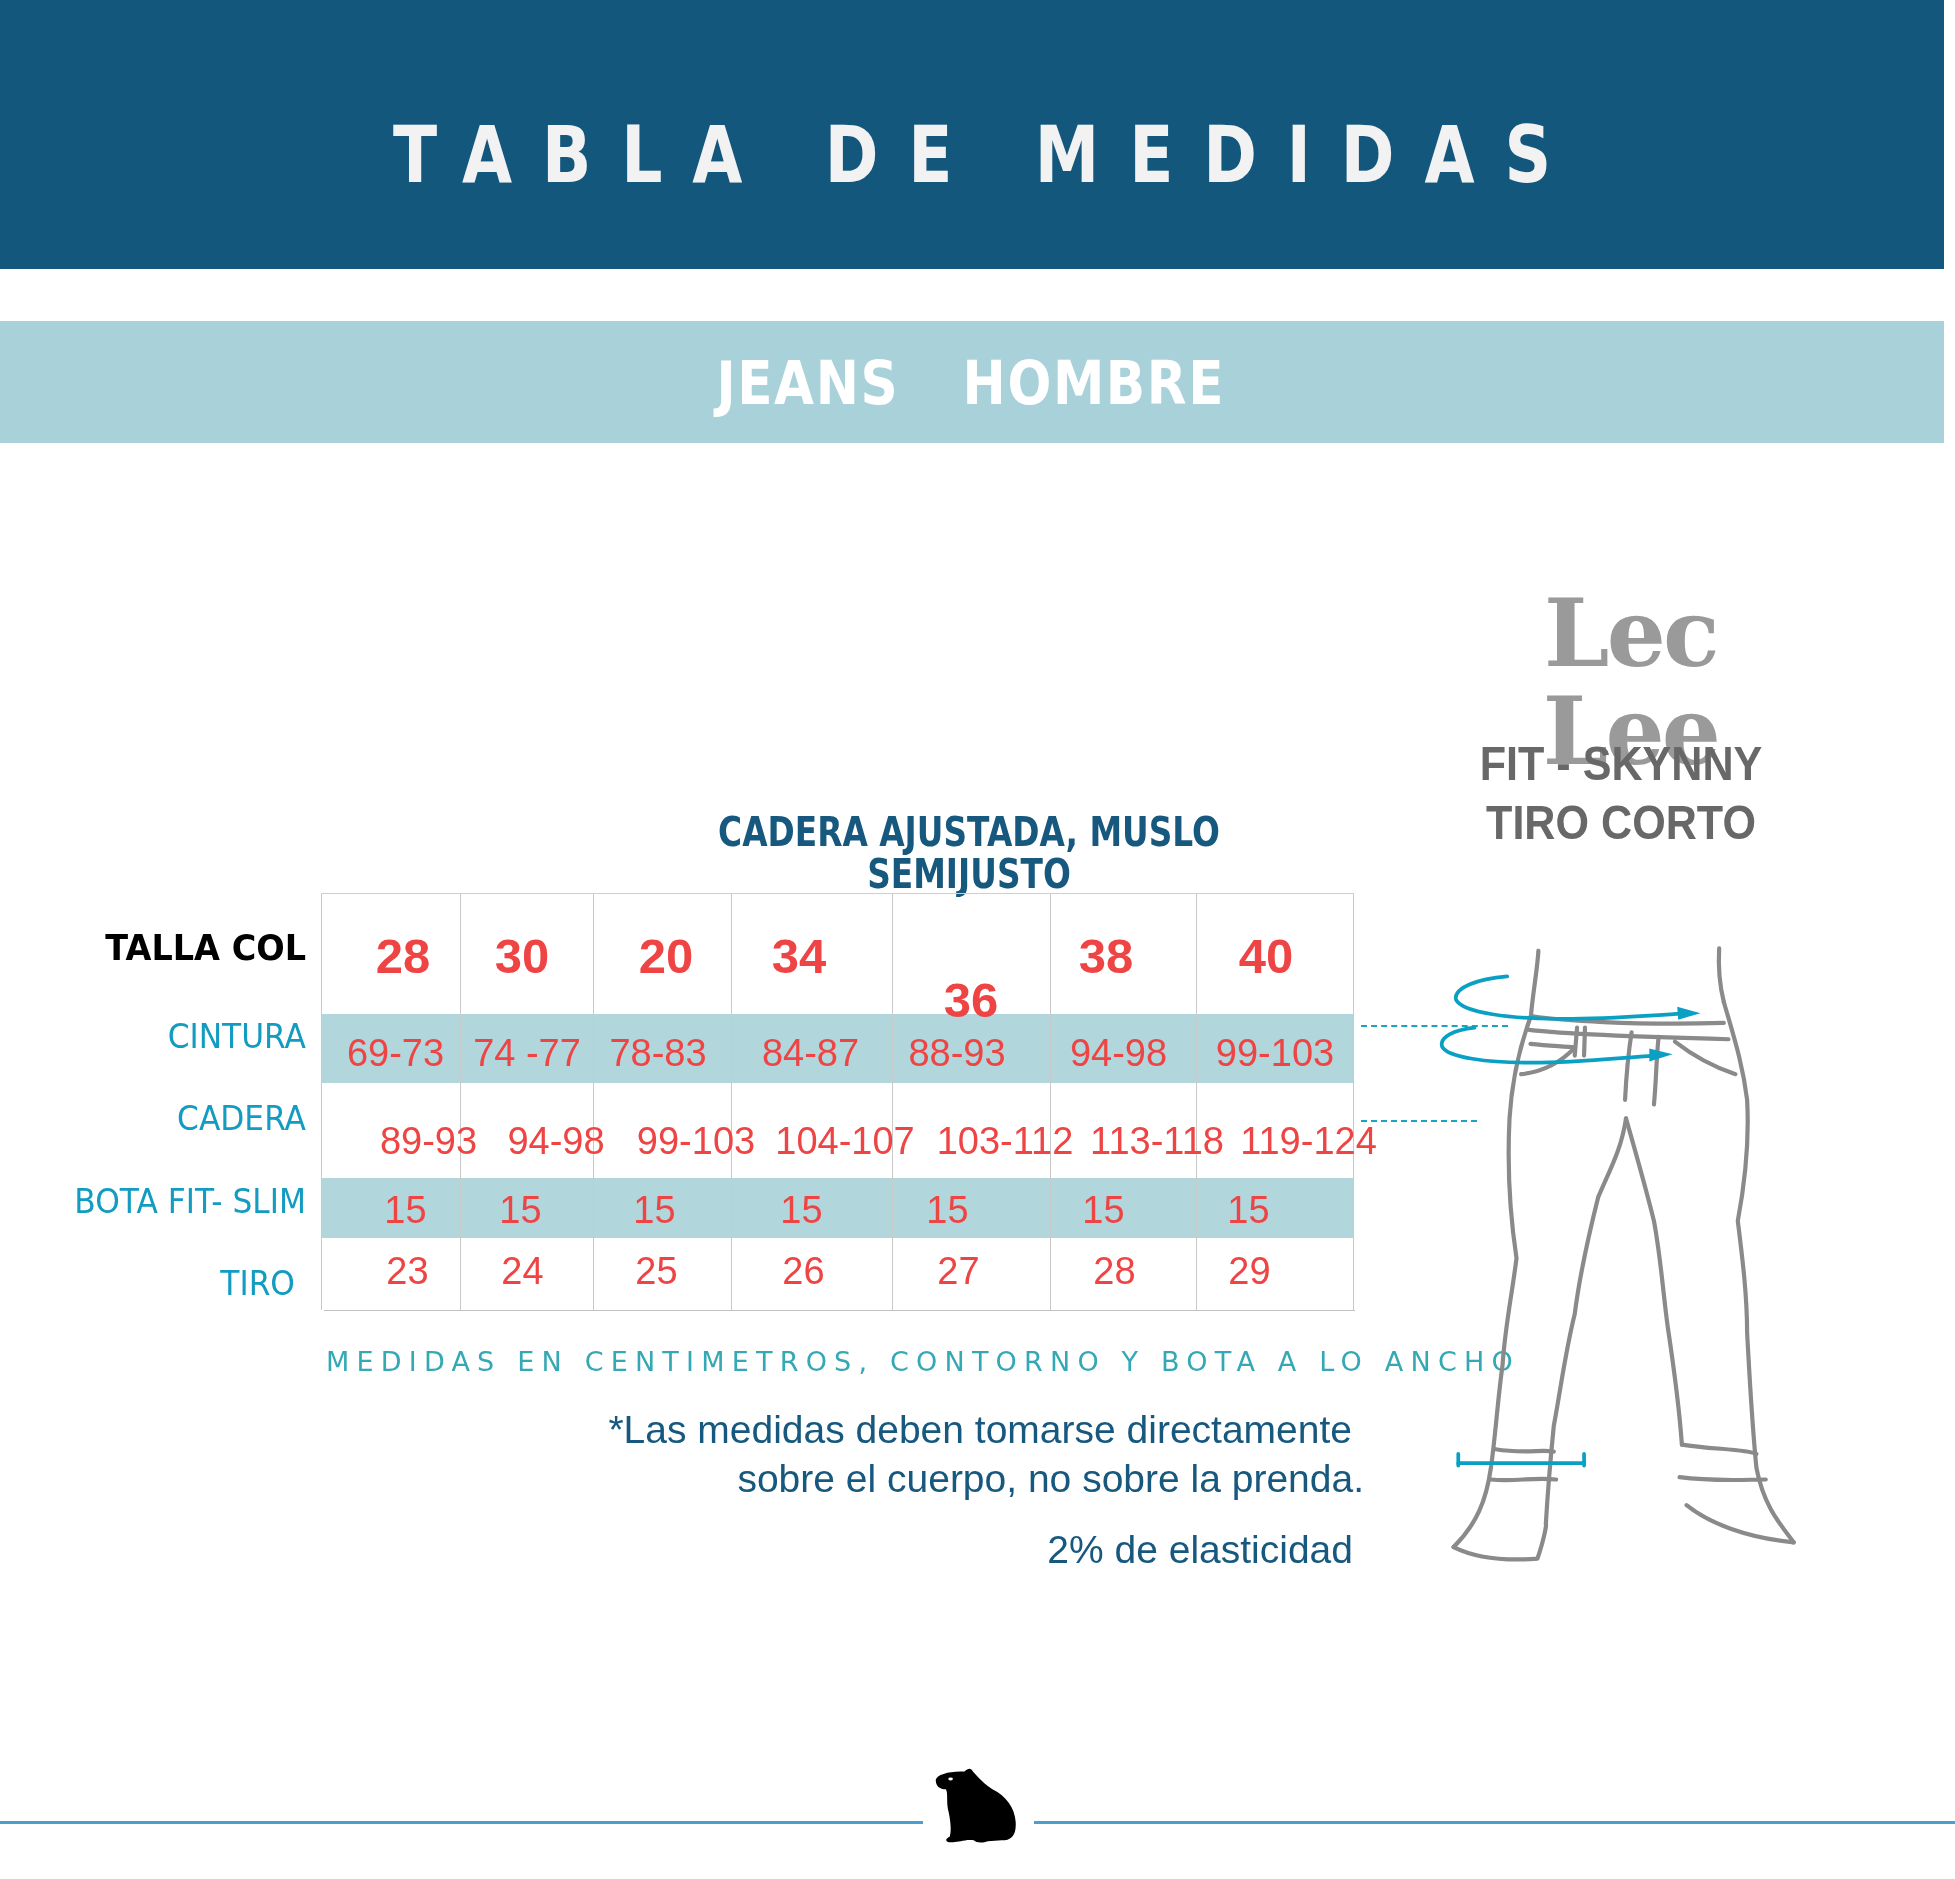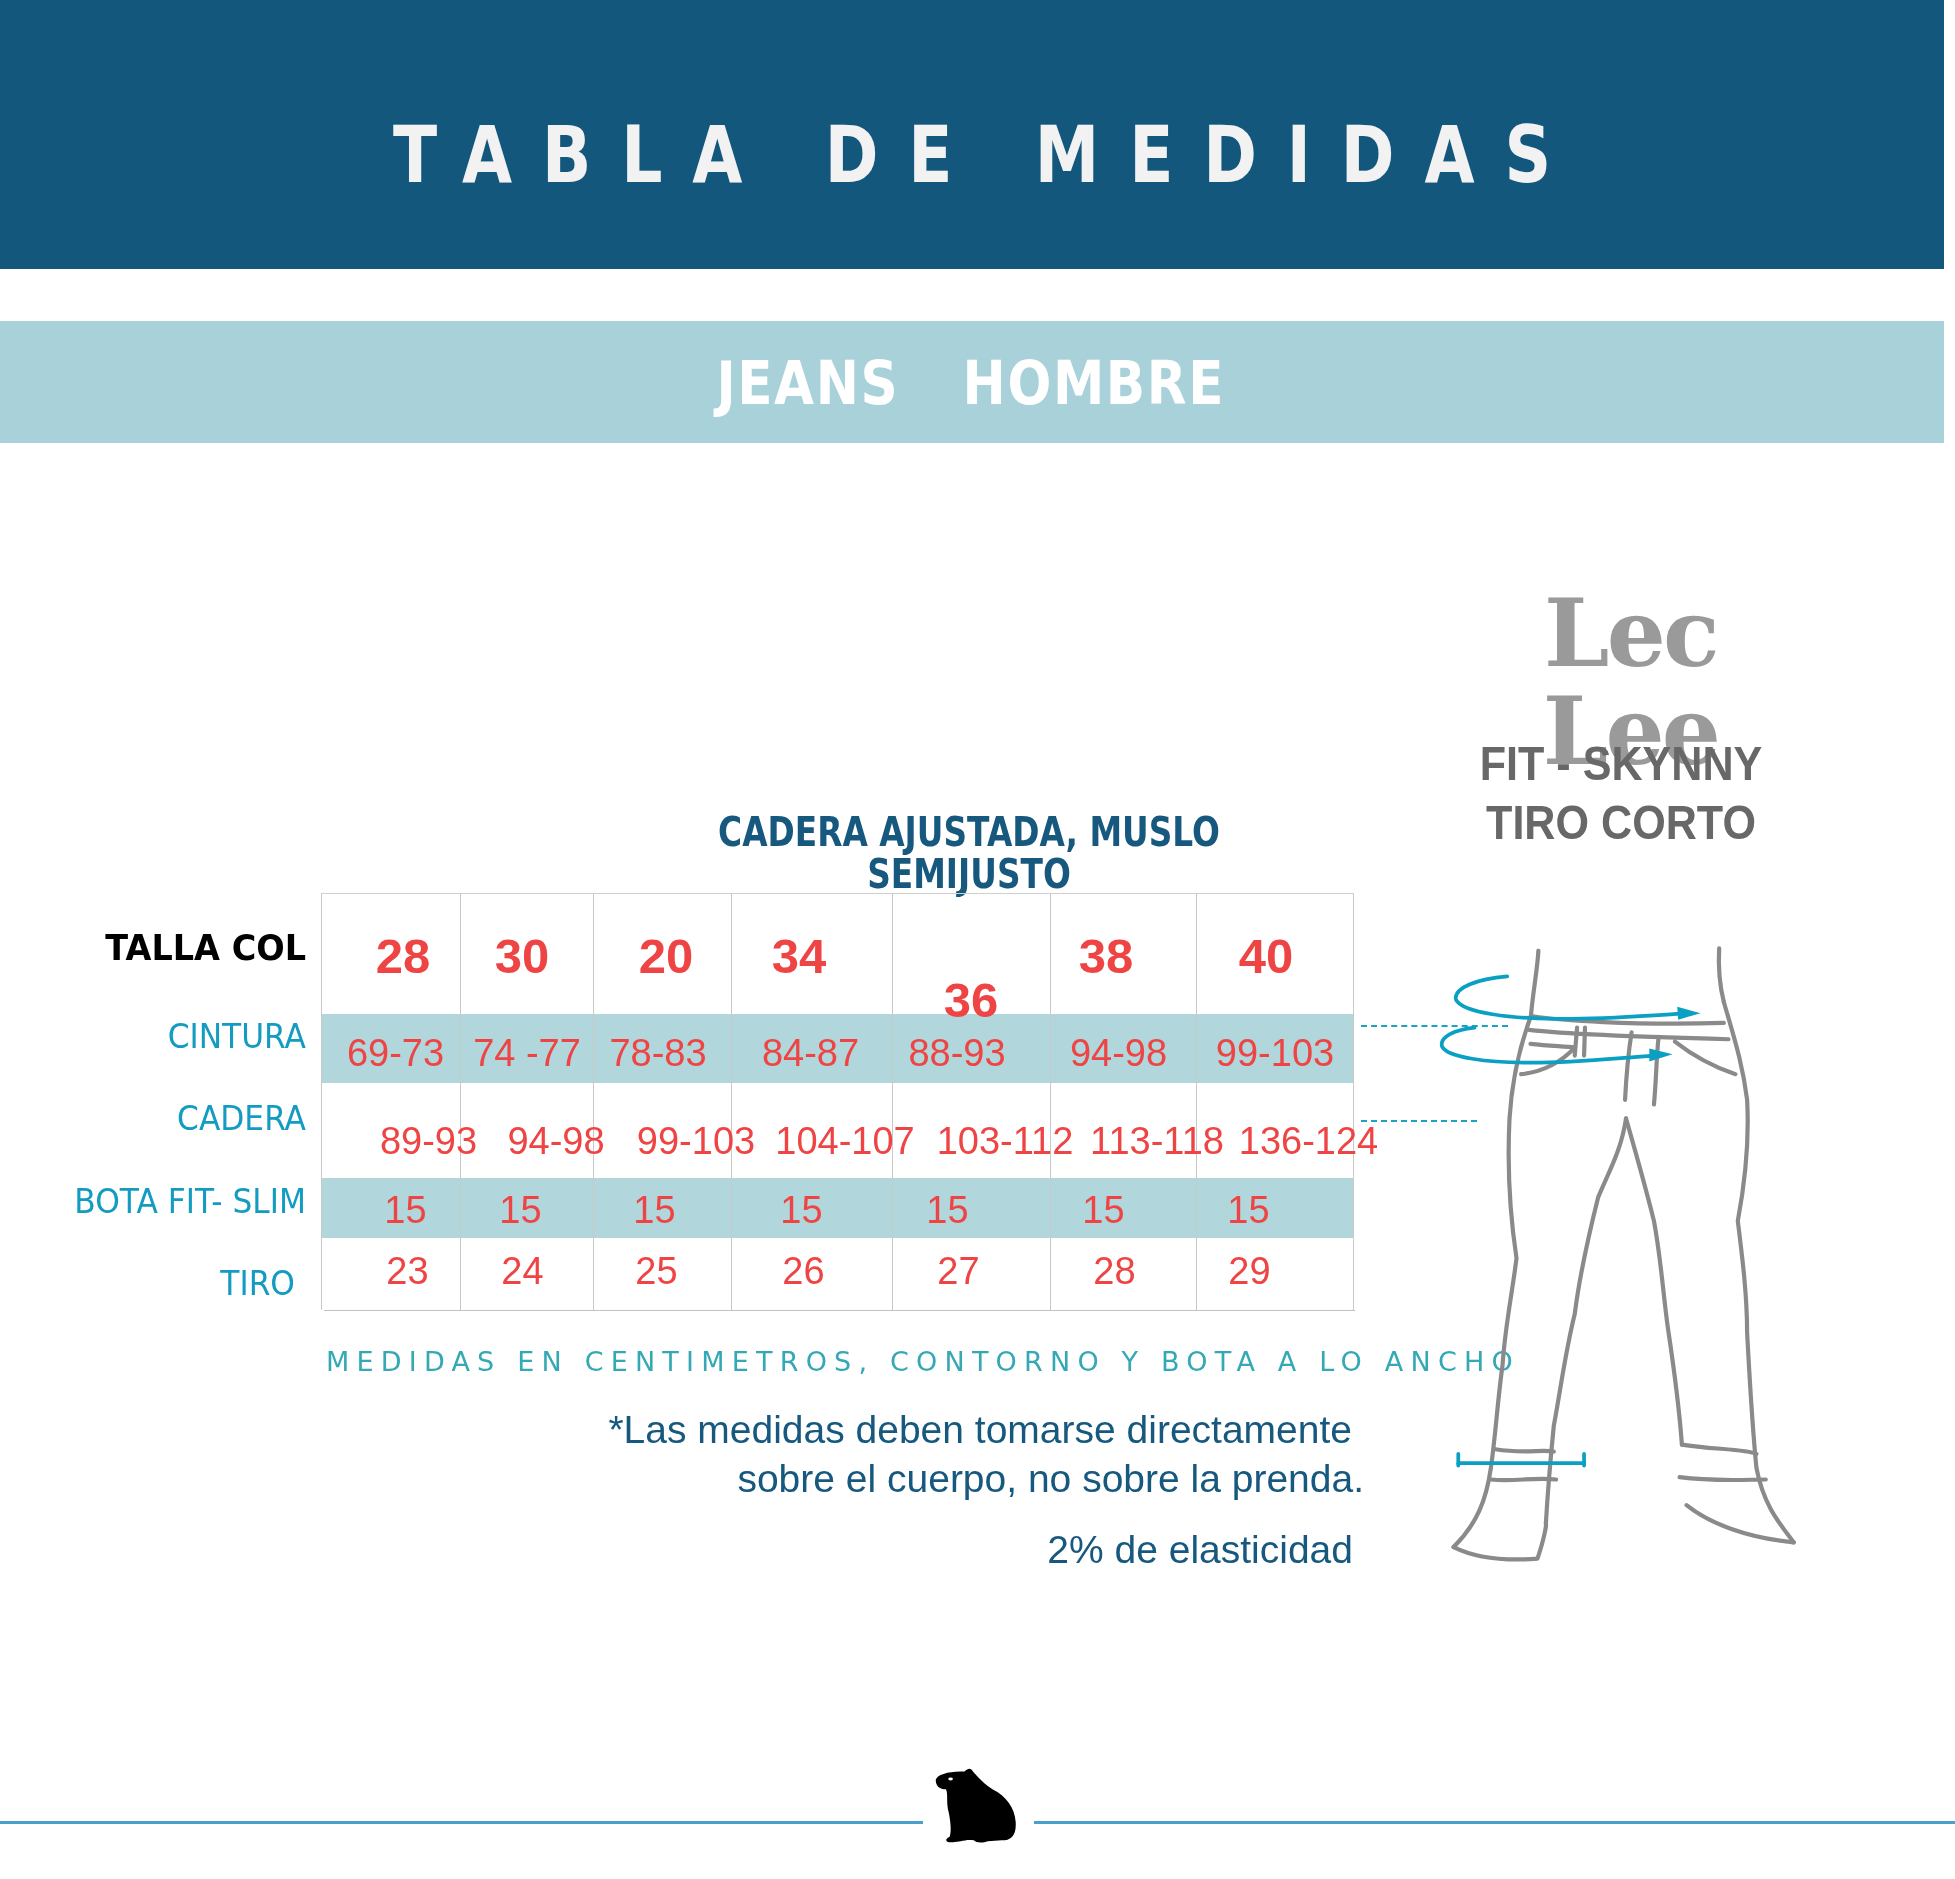--- a/index.html
+++ b/index.html
@@ -95,21 +95,21 @@
   <div class="abs cell val val-cint" style="left:885px; width:144px;">88-93</div>
   <div class="abs cell val val-cint" style="left:1044px; width:149px;">94-98</div>
   <div class="abs cell val val-cint" style="left:1197px; width:156px;">99-103</div>
 
   <div class="abs cell val val-cad" style="left:321px; width:149px;">89-93</div>
   <div class="abs cell val val-cad" style="left:457px; width:132px;">94-98</div>
   <div class="abs cell val val-cad" style="left:594px; width:138px;">99-103</div>
   <div class="abs cell val val-cad" style="left:731px; width:162px;">104-107</div>
   <div class="abs cell val val-cad" style="left:893px; width:158px;">103-112</div>
   <div class="abs cell val val-cad" style="left:1051px; width:146px;">113-118</div>
-  <div class="abs cell val val-cad" style="left:1197px; width:157px;">136-124</div>
+  <div class="abs cell val val-cad" style="left:1197px; width:157px;">119-124</div>
 
   <div class="abs cell val val-bota" style="left:359px; width:93px;">15</div>
   <div class="abs cell val val-bota" style="left:474px; width:93px;">15</div>
   <div class="abs cell val val-bota" style="left:608px; width:93px;">15</div>
   <div class="abs cell val val-bota" style="left:755px; width:93px;">15</div>
   <div class="abs cell val val-bota" style="left:901px; width:93px;">15</div>
   <div class="abs cell val val-bota" style="left:1057px; width:93px;">15</div>
   <div class="abs cell val val-bota" style="left:1202px; width:93px;">15</div>
 
   <div class="abs cell val val-tiro" style="left:361px; width:93px;">23</div>

